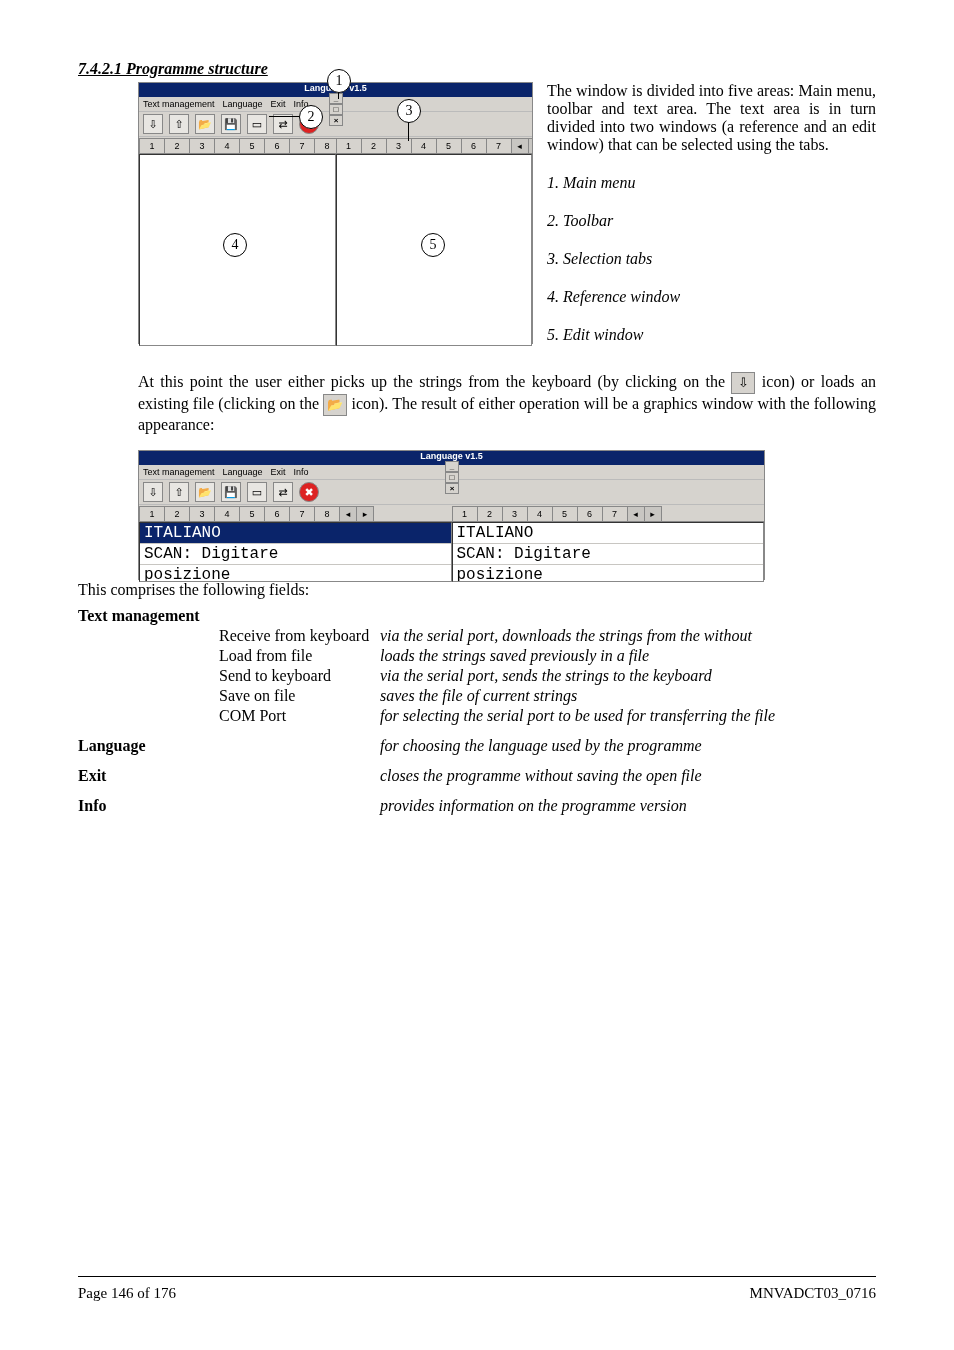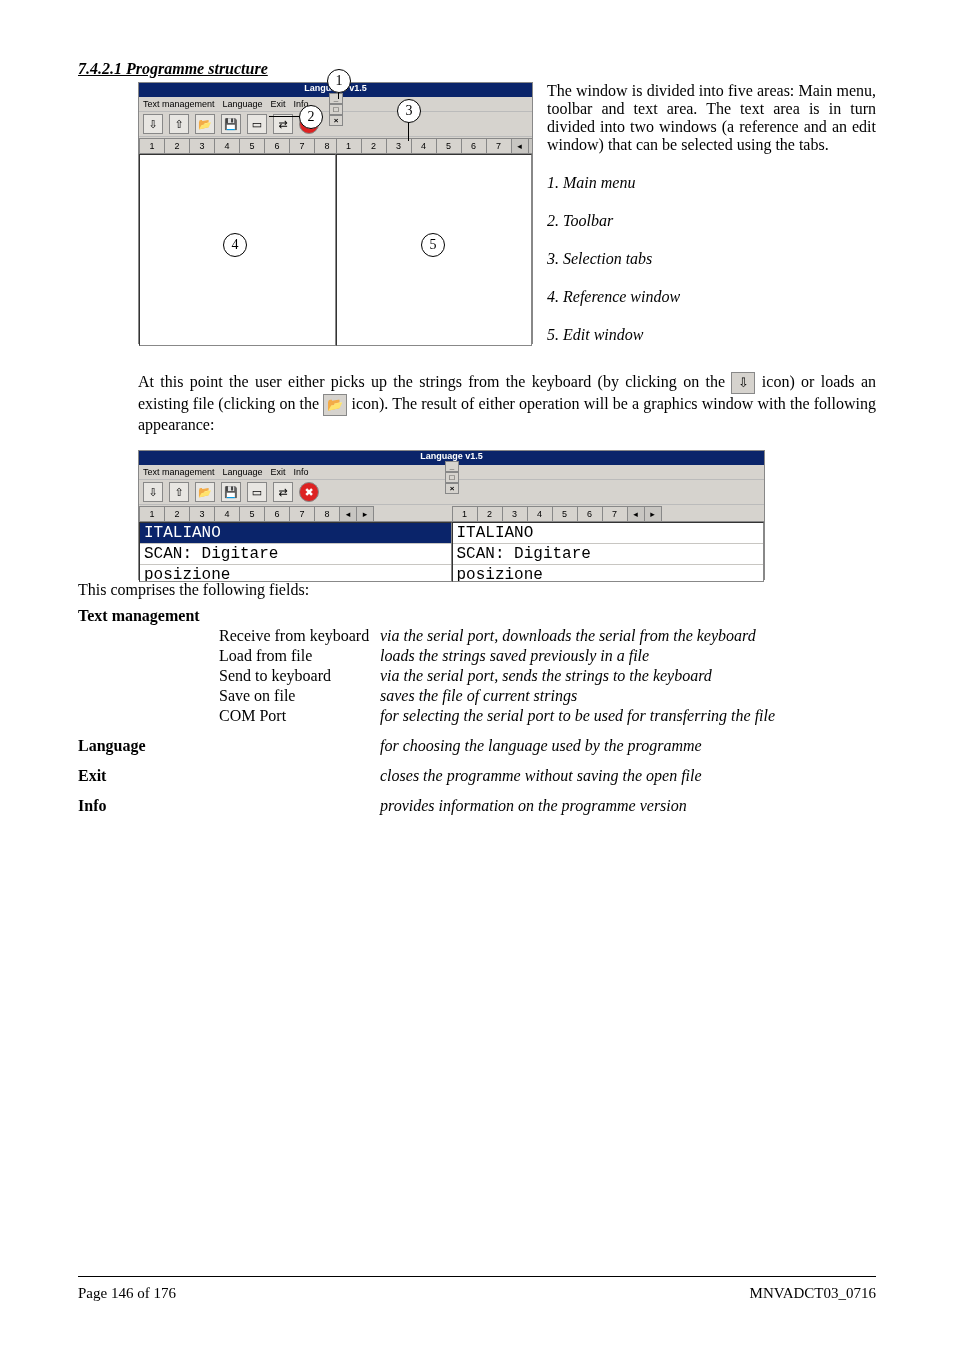--- a/index.html
+++ b/index.html
@@ -400,21 +400,21 @@
   <table class="menu-table">
     <tbody>
         <tr>
           <td class="c1">Text management</td>
           <td class="c2"></td>
           <td class="c3"></td>
         </tr>
     <tr>
           <td class="c1"></td>
           <td class="c2">Receive from keyboard</td>
-          <td class="c3">via the serial port, downloads the serial from the keyboard</td>
+          <td class="c3">via the serial port, downloads the strings from the without</td>
         </tr>
     <tr>
           <td class="c1"></td>
           <td class="c2">Load from file</td>
           <td class="c3">loads the strings saved previously in a file</td>
         </tr>
     <tr>
           <td class="c1"></td>
           <td class="c2">Send to keyboard</td>
           <td class="c3">via the serial port, sends the strings to the keyboard</td>

